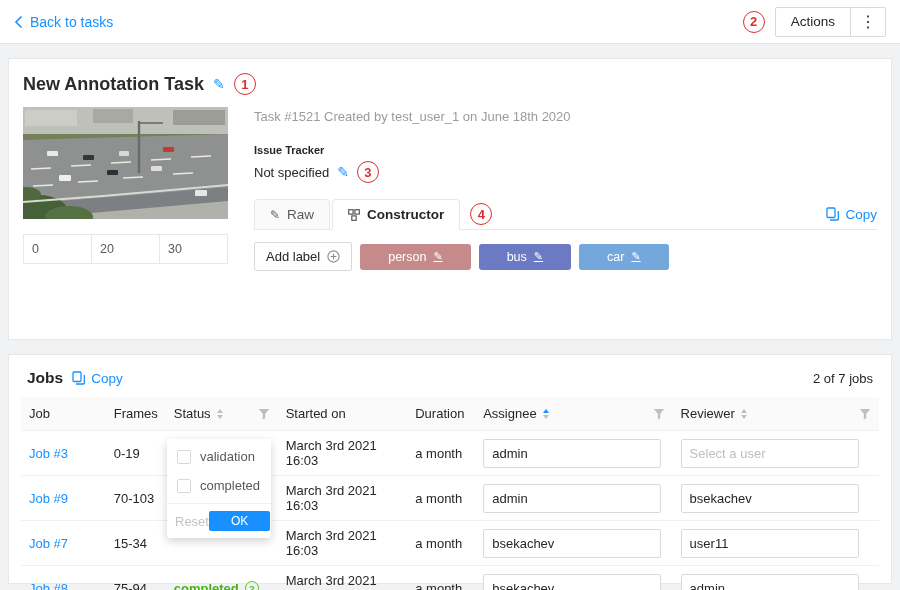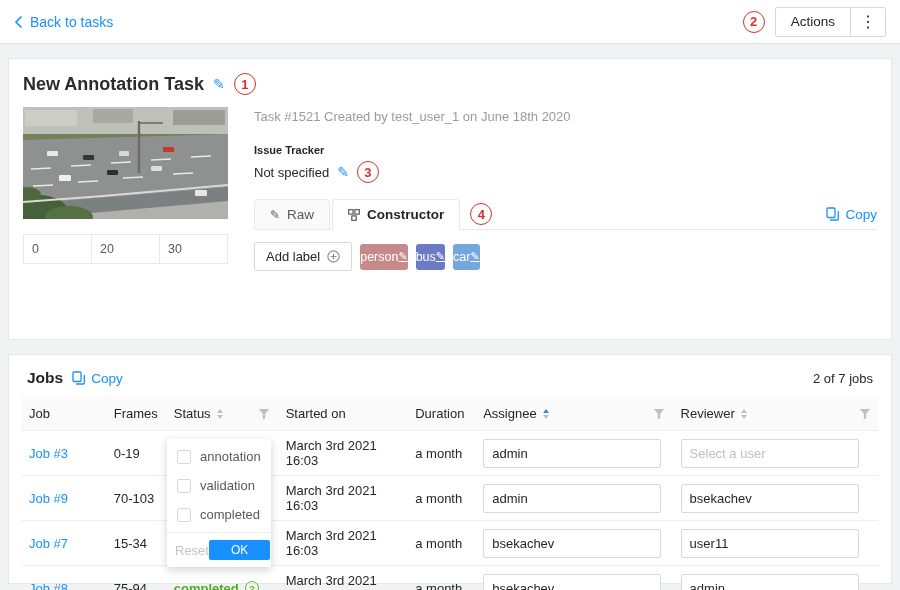--- a/index.html
+++ b/index.html
@@ -57,21 +57,21 @@
   .tab + .tab { margin-left:2px; }
   .tab.active { background:#fff; border-bottom-color:#fff; color:#262626; font-weight:700; }
   .tab .ticon { font-size:12px; color:#595959; }
   .tabbar .ann { margin-left:10px; }
   .tab-copy { margin-left:auto; display:inline-flex; align-items:center; gap:6px; color:#1890ff;
               font-size:13.5px; cursor:pointer; }
   .tab-content { padding:12px 0; display:flex; align-items:center; gap:8px; flex-wrap:wrap; }
   .add-label-btn { display:inline-flex; align-items:center; gap:7px; border:1px solid #d9d9d9;
                    background:#fff; border-radius:2px; padding:6px 11px; font-size:13px; color:#262626;
                    cursor:pointer; font-family:inherit; }
-  .chip { display:inline-flex; align-items:center; border-radius:3px; padding:6px 0;
+  .chip { display:inline-flex; align-items:center; gap:7px; border-radius:3px; padding:6px 28px;
           color:#fff; font-size:12.5px; cursor:pointer; }
   .chip .pencil { color:#fff; font-size:11px; text-decoration:underline; }
 
   
   .jobs-card { position:relative; padding:12px 12px 0; height:230px; }
   .jobs-head { display:flex; align-items:center; gap:9px; padding:2px 6px 10px; }
   .jobs-title { font-size:15.5px; font-weight:700; }
   .copy-link { display:inline-flex; align-items:center; gap:6px; color:#1890ff; font-size:13.5px; cursor:pointer; }
   .jobs-count { margin-left:auto; font-size:13px; color:#262626; }
 
@@ -360,24 +360,20 @@
           <td>a month</td>
           <td><input class="ant-input cell-input" value="bsekachev" style=""></td>
           <td><input class="ant-input cell-input" value="admin" style=""></td>
         </tr>
       </tbody>
     </table>
 
     <div class="filter-dd">
       <div class="dd-item">
         <span class="cb"></span>
-        <span>annotation</span>
-      </div>
-      <div class="dd-item">
-        <span class="cb"></span>
         <span>validation</span>
       </div>
       <div class="dd-item">
         <span class="cb"></span>
         <span>completed</span>
       </div>
       <div class="dd-footer">
         <span class="dd-reset">Reset</span>
         <button class="dd-ok">OK</button>
       </div>

